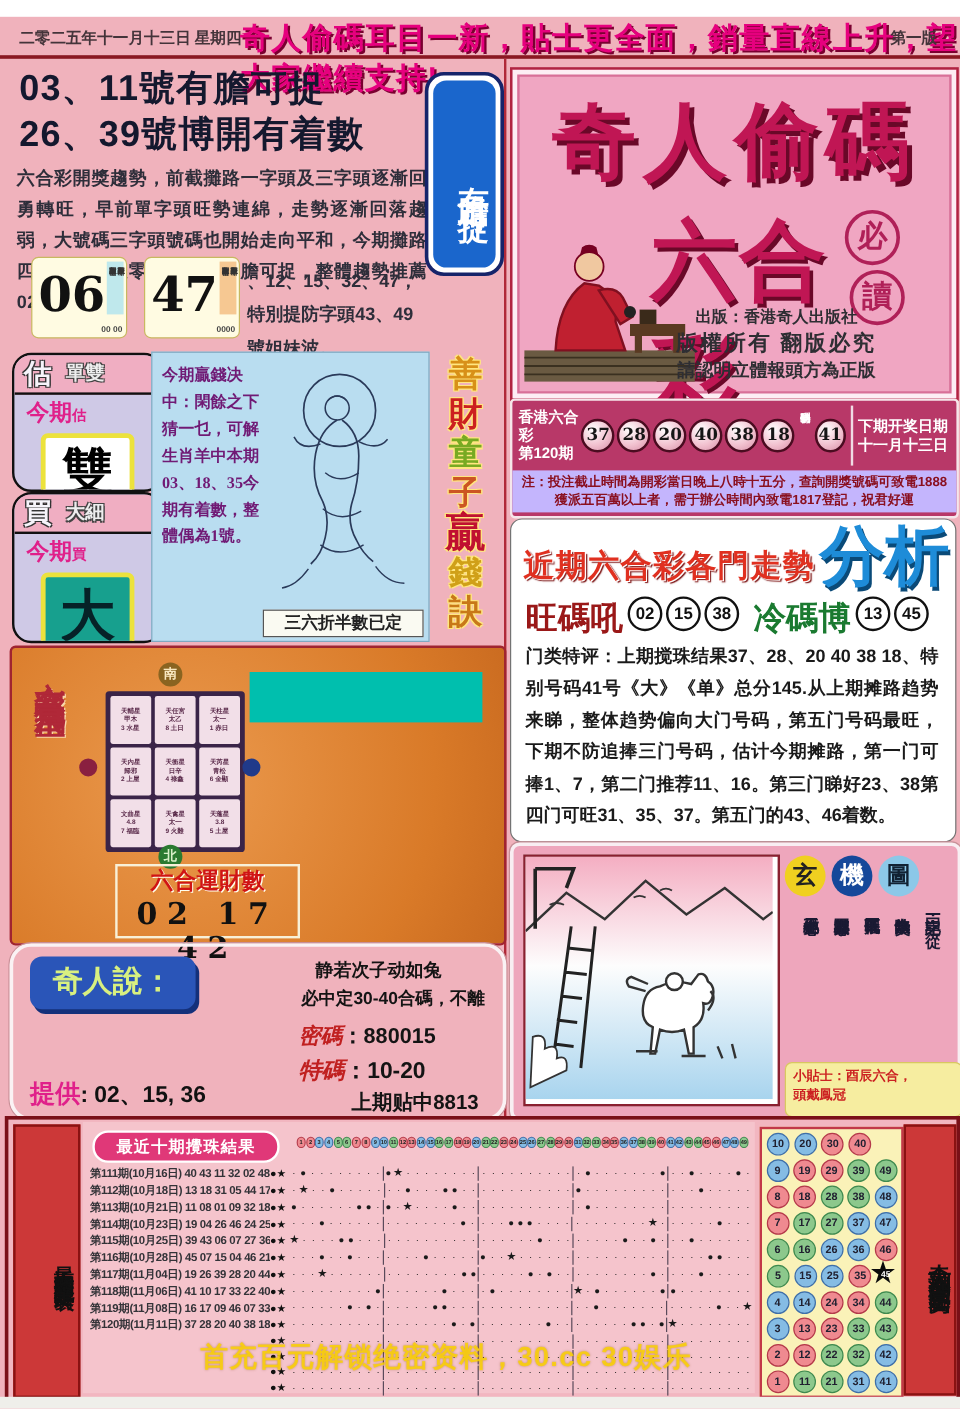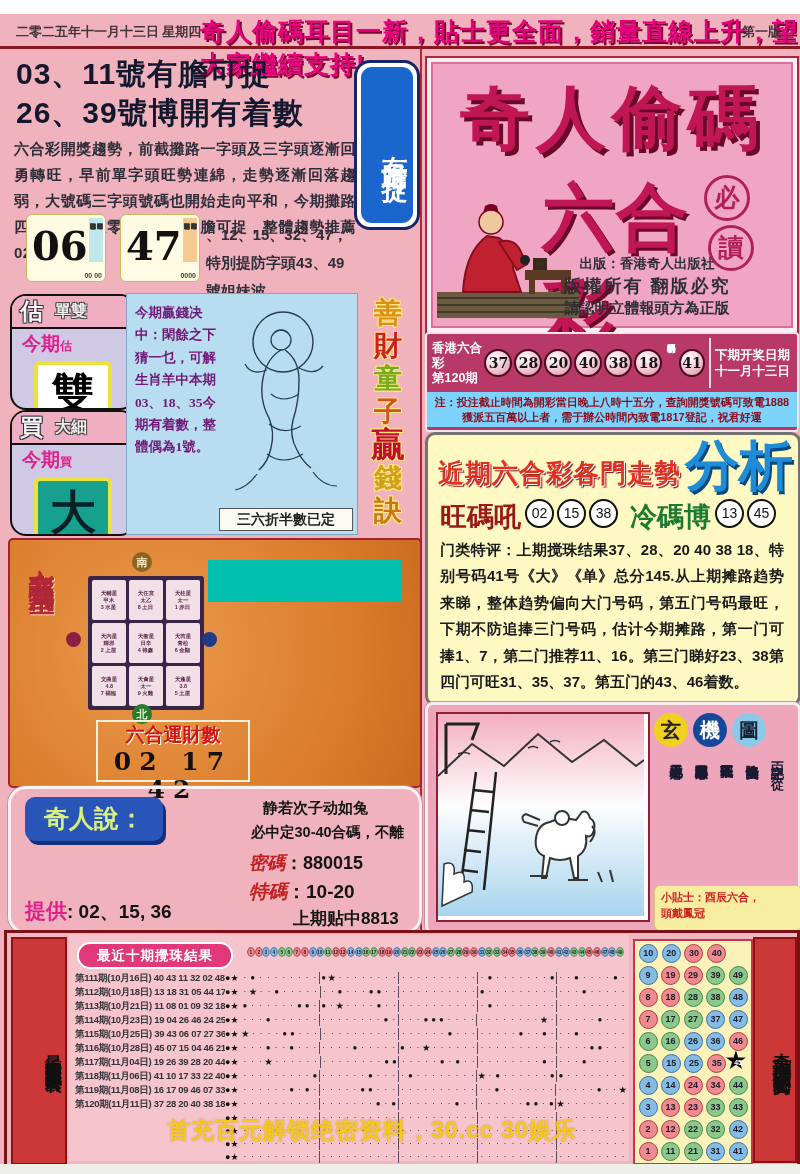--- a/index.html
+++ b/index.html
@@ -119,34 +119,34 @@
   #result{left:425px;top:332px;width:370px;height:96px;background:#b83868;border:2px solid #f6e6ea;border-radius:4px;}
   #res-top{display:flex;align-items:center;height:58px;padding:0 5px;}
   #res-org{width:58px;color:#fff;font-size:12.5px;font-weight:800;line-height:15px;}
   #result-balls{display:flex;gap:1px;}
   .ball{width:24px;height:24px;border-radius:50%;border:2px solid #4a0c20;margin:0 .5px;
         background:radial-gradient(circle at 35% 30%,#fff,#f2c2d0 55%,#d890a8);
         font-size:14px;font-weight:900;color:#161616;text-align:center;line-height:24px;font-family:"DejaVu Serif",serif;}
   #res-sp{width:13px;height:52px;color:#fff;font-size:8.5px;font-weight:900;line-height:10px;margin:0 2px;}
   .res-div{width:2px;height:50px;background:#f0dce4;margin:0 4px;}
   #res-next{width:86px;color:#fff;font-size:12.5px;font-weight:800;line-height:16px;}
-  #res-notes{height:32px;background:#7dd3fc;text-align:center;color:#8a1020;font-size:11px;font-weight:800;
+  #res-notes{height:32px;background:#c4b5fd;text-align:center;color:#8a1020;font-size:11px;font-weight:800;
              line-height:15px;padding-top:3px;}
 
   
-  #analysis{left:425px;top:432px;width:370px;height:268px;background:#fef9c3;border:3px solid #737373;border-radius:10px;}
+  #analysis{left:425px;top:432px;width:370px;height:268px;background:#ffffff;border:1px solid #737373;border-radius:10px;}
   #an-title{position:absolute;left:10px;top:6px;display:flex;align-items:flex-end;}
   #an-red{font-size:26px;font-weight:900;color:#e03020;letter-spacing:1px;
           text-shadow:1px 1px 0 #fff,2px 2px 1px #7a1010;}
   #an-blue{font-size:54px;font-weight:900;color:#1e8cd8;line-height:50px;margin-left:4px;
            text-shadow:2px 3px 0 #0a4a78;font-family:"Liberation Serif",serif;}
   #an-row2{position:absolute;left:12px;top:64px;display:flex;align-items:flex-start;gap:4px;}
   #an-hot{font-size:27px;font-weight:900;color:#9a1818;}
   #an-cold{font-size:27px;font-weight:900;color:#1a7a30;margin-left:8px;}
-  .an-c{width:25px;height:25px;border-radius:50%;border:2px solid #111;background:#fff;font-size:14px;font-weight:400;
+  .an-c{width:25px;height:25px;border-radius:50%;border:2px solid #111;background:#fff;font-size:14px;font-weight:700;
         color:#111;text-align:center;line-height:25px;}
   #an-body{position:absolute;left:12px;top:102px;width:344px;font-size:15px;font-weight:600;color:#1a1a1a;
            line-height:1.76;text-align:justify;}
 
   
   #xuanji{left:425px;top:702px;width:370px;height:226px;background:#eea6bc;border:3px solid #f8eef2;border-radius:8px;
           box-shadow:0 0 0 1px #c89098;}
   #xj-pic{position:absolute;left:8px;top:7px;width:210px;height:206px;border:2px solid #8a2030;background:#fff;}
   #xj-circles{position:absolute;left:226px;top:8px;display:flex;gap:5px;}
   .xj-c{width:34px;height:34px;border-radius:50%;font-size:20px;font-weight:900;text-align:center;line-height:34px;}

